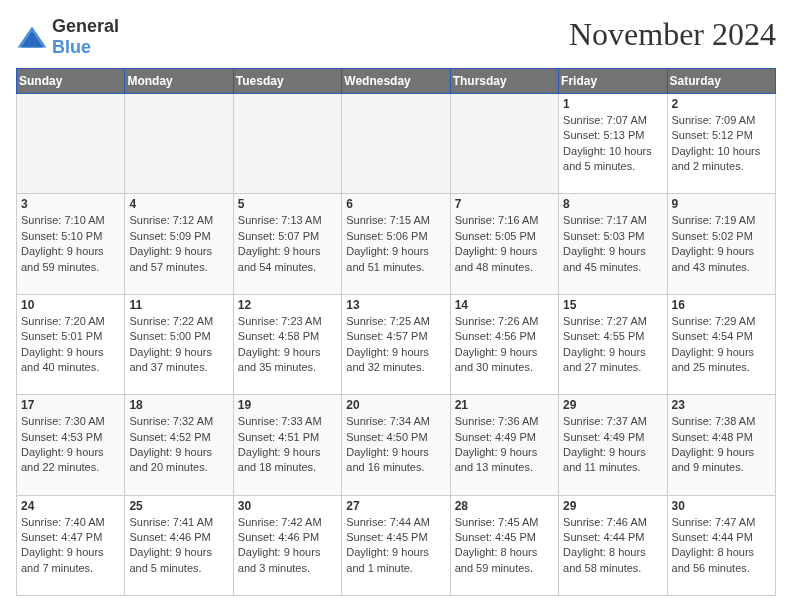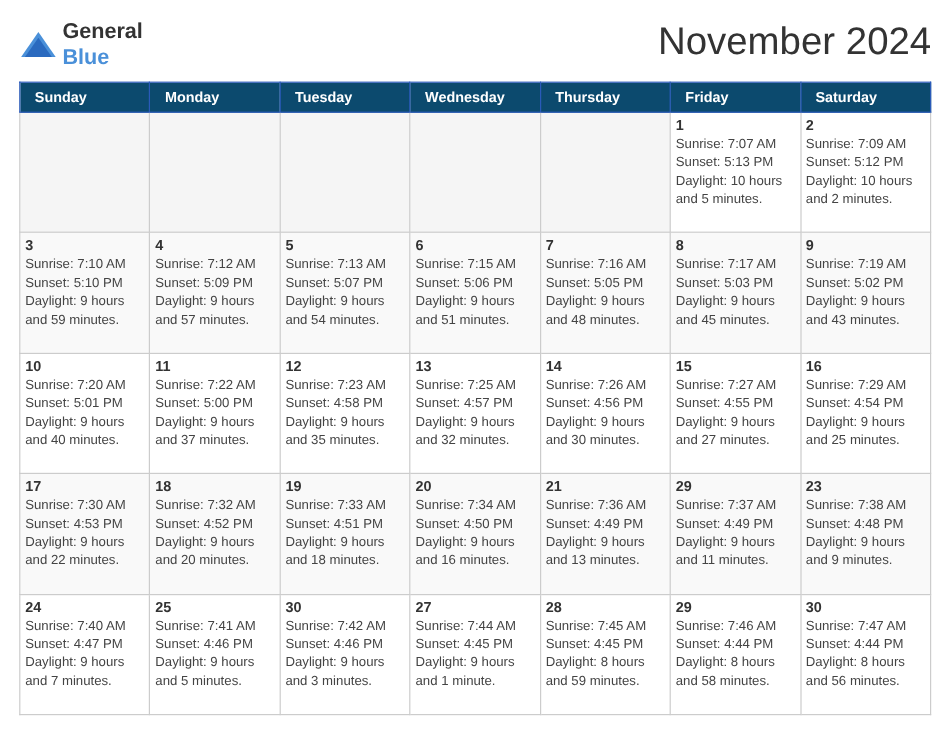--- a/index.html
+++ b/index.html
@@ -27,43 +27,44 @@
       display: flex;
       align-items: center;
       gap: 4px;
     }
     .logo-icon {
       width: 32px;
       height: 24px;
     }
     .title-section {
       text-align: right;
+      font-family: Liberation Serif, serif;
     }
     .month-title {
       font-size: 32px;
       font-weight: normal;
       color: #333;
     }
     .location {
       font-size: 14px;
       color: #555;
     }
     .calendar {
       flex: 1;
       border: 1px solid #ccc;
       border-collapse: collapse;
       width: 100%;
       table-layout: fixed;
     }
     .calendar th {
-      background-color: #0c4a6e;
+      background-color: #737373;
       color: #fff;
       font-size: 12px;
       font-weight: bold;
-      padding: 5px 12px;
+      padding: 5px 2px;
       text-align: left;
       border: 1px solid #2a5ab9;
     }
     .calendar td {
       border: 1px solid #ccc;
       vertical-align: top;
       padding: 3px 4px;
       font-size: 9.5px;
       color: #333;
       background: #fff;

